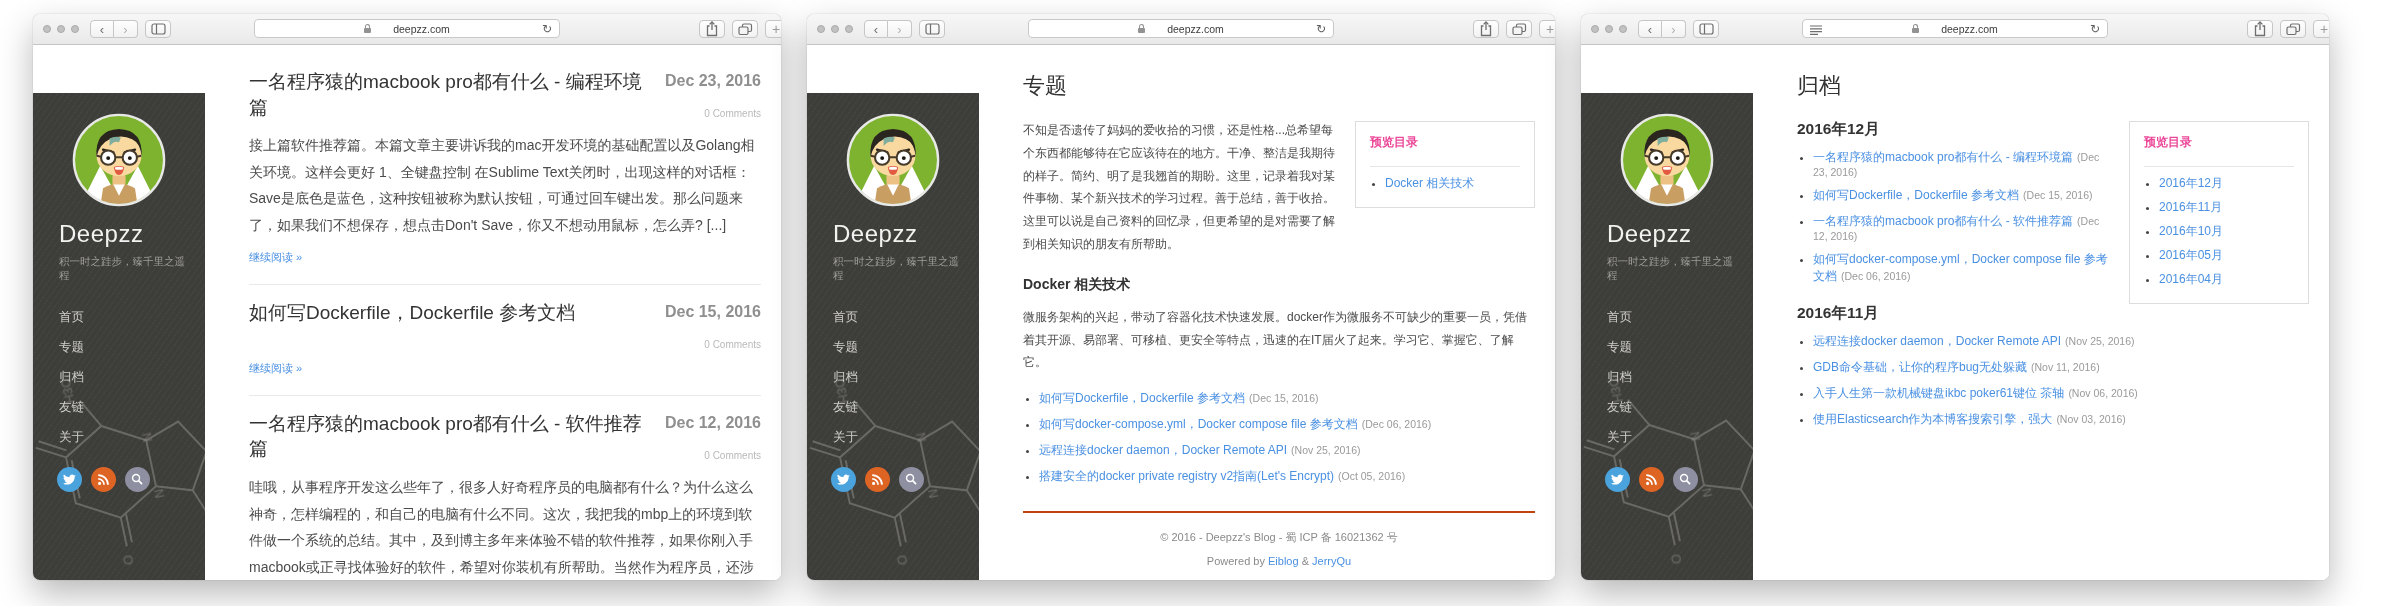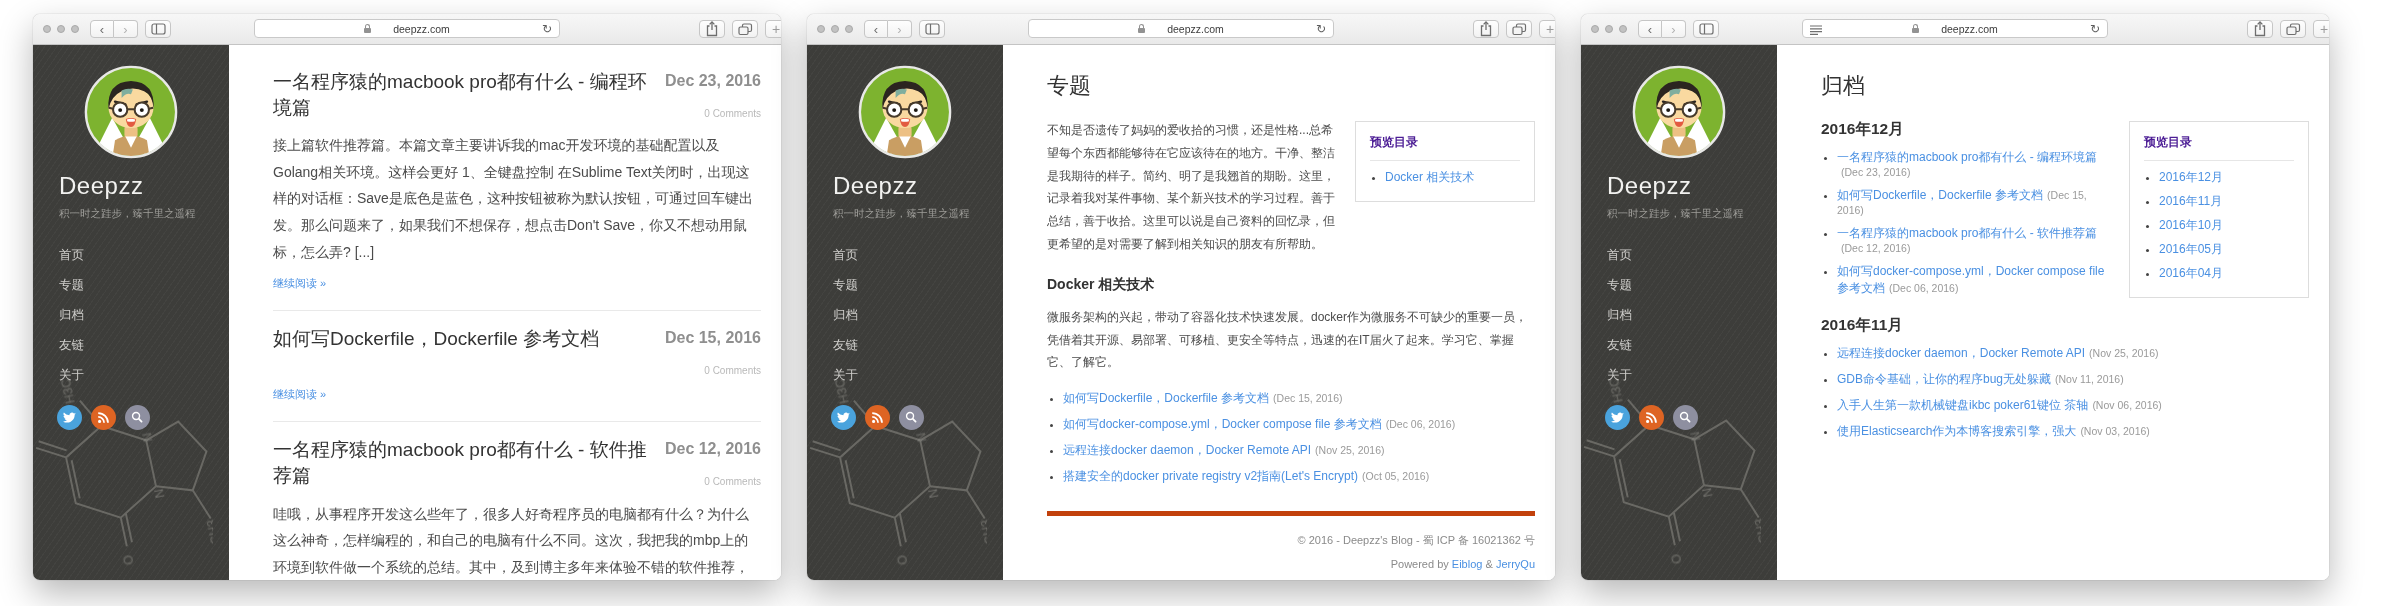--- a/index.html
+++ b/index.html
@@ -40,23 +40,24 @@
   .lock:before{content:"";position:absolute;width:3px;height:3px;border:1.2px solid #929292;border-bottom:none;border-radius:2.5px 2.5px 0 0;top:-3.8px;left:.8px;}
   .refresh{position:absolute;right:7px;top:2px;font-size:12px;color:#5d5d5d;}
   .reader{position:absolute;left:7px;top:4.5px;width:12px;height:10px;}
   .right-btns{margin-left:auto;display:flex;gap:7px;align-items:center;}
   .plus{min-width:22px;color:#9c9c9c;margin-right:-16px;font-size:14px;}
   .tbtn svg{display:block;}
 
   
   .page{display:flex;height:536px;background:#fff;}
   .side{
-    width:196px;flex-shrink:0;position:relative;overflow:hidden;
+    width:172px;flex-shrink:0;position:relative;overflow:hidden;
     background-color:#3d3d3a;
     background-image:repeating-linear-gradient(125deg,rgba(255,255,255,.03) 0 1px,transparent 1px 5px);
+    margin-top:48px;
   }
   .molecule{position:absolute;left:-6px;bottom:-8px;width:186px;height:244px;z-index:1;}
   .avatar{width:94px;height:94px;margin:20px auto 0;position:relative;z-index:2;}
   .avatar svg{width:94px;height:94px;display:block;}
   .blog-title{margin:13px 0 0 26px;font-size:24px;font-weight:300;color:#f2f2f0;letter-spacing:.5px;position:relative;z-index:2;}
   .tagline{margin:7px 20px 0 26px;font-size:10.5px;color:#9d9c98;position:relative;z-index:2;}
   .nav{margin:19px 0 0 26px;display:flex;flex-direction:column;position:relative;z-index:2;}
   .nav a{color:#cfcecb;font-size:12.5px;line-height:30px;text-decoration:none;}
   .social{margin:15px 0 0 24px;display:flex;gap:9px;position:relative;z-index:2;}
   .soc{width:25px;height:25px;border-radius:50%;display:flex;align-items:center;justify-content:center;}
@@ -75,32 +76,32 @@
   .post-comments{font-size:10px;color:#b9b9b9;margin-top:18px;}
   .excerpt{margin:12px 0 0;line-height:1.9;color:#4b4b4b;font-size:14px;}
   .read-more{display:inline-block;margin-top:11px;font-size:11px;color:#4a90e2;text-decoration:none;}
 
   
   h1.page-h{font-size:22px;font-weight:400;color:#333;margin:6px 0 18px;}
   .toc{
     float:right;width:150px;border:1px solid #ddd;background:#fff;
     padding:12px 14px 8px;margin:2px 0 14px 16px;
   }
-  .toc-title{font-size:12px;font-weight:bold;color:#4c1d95;padding-bottom:9px;border-bottom:1px solid #e6e6e6;}
+  .toc-title{font-size:12px;font-weight:bold;color:#ec4899;padding-bottom:15px;border-bottom:1px solid #e6e6e6;}
   .toc ul{margin:8px 0 4px;padding-left:15px;}
   .toc li{margin:7px 0;color:#444;font-size:11px;}
   .toc a{color:#4a90e2;font-size:12px;text-decoration:none;}
   .para{line-height:1.9;margin:4px 0 16px;color:#4b4b4b;}
   .sec-title{font-size:14px;font-weight:bold;color:#333;margin:20px 0 12px;}
   .month{font-size:15.5px;font-weight:bold;color:#333;margin:18px 0 6px;}
   .post-list{margin:6px 0 10px;padding-left:16px;}
   .post-list li{margin:9px 0;color:#444;font-size:11px;}
   .post-list a{color:#4a90e2;font-size:12px;text-decoration:none;}
   .pdate{color:#9a9a9a;font-size:10.5px;margin-left:4px;}
-  .site-footer{clear:both;border-top:5px solid #c2410c;margin-top:26px;padding-top:17px;text-align:right;font-size:11px;color:#8a8a8a;}
+  .site-footer{clear:both;border-top:2px solid #c2410c;margin-top:26px;padding-top:17px;text-align:center;font-size:11px;color:#8a8a8a;}
   .site-footer .row2{margin-top:10px;}
   .site-footer a{color:#4a90e2;text-decoration:none;}
   .inline-link{color:#4a90e2;text-decoration:none;}
 </style>
 </head>
 <body>
 
 <svg width="0" height="0" style="position:absolute" aria-hidden="true">
   <defs>
     <clipPath id="avclip">

